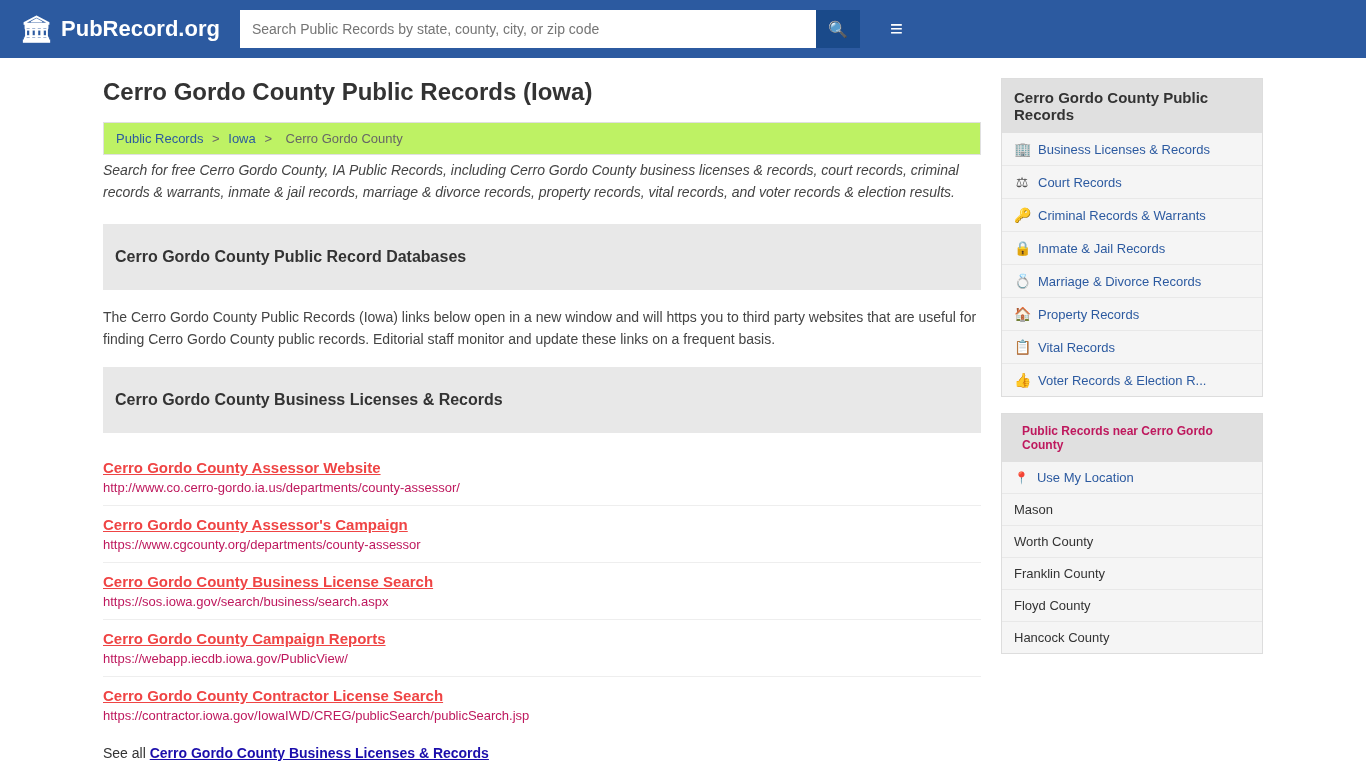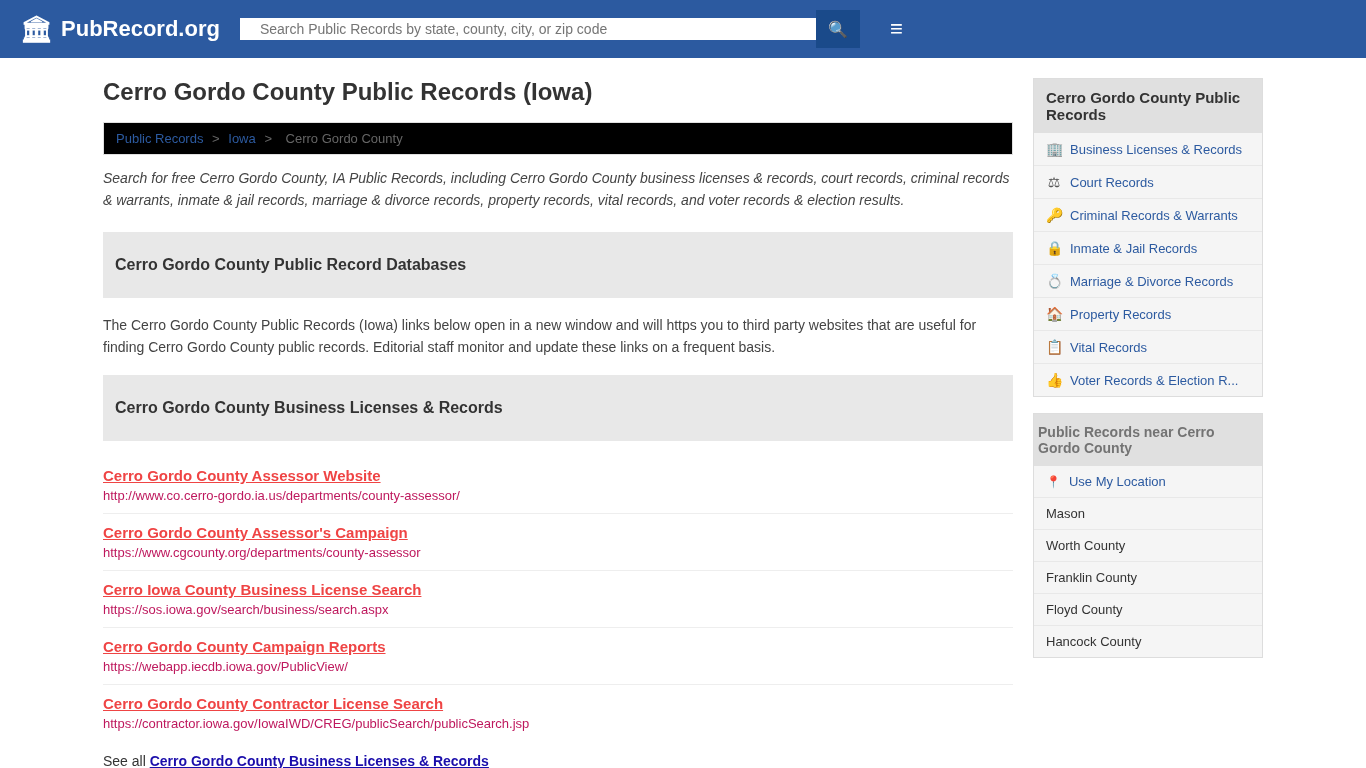--- a/index.html
+++ b/index.html
@@ -26,25 +26,25 @@
       font-size: 26px;
     }
     .search-area {
       flex: 1;
       display: flex;
       align-items: center;
       max-width: 620px;
     }
     .search-input {
       flex: 1;
-      padding: 8px 20px;
+      padding: 8px 12px;
       border: none;
       font-size: 14px;
       outline: none;
-      height: 22px;
+      height: 38px;
     }
     .search-button {
       background: #1a4a8a;
       border: none;
       color: white;
       padding: 0 12px;
       height: 38px;
       cursor: pointer;
       font-size: 16px;
     }
@@ -73,25 +73,25 @@
     }
 
     .page-title {
       font-size: 24px;
       font-weight: bold;
       color: #333;
       margin-bottom: 16px;
     }
 
     .breadcrumb {
-      background: #000000;
+      background: #bef264;
       padding: 8px 12px;
       font-size: 13px;
       color: #666;
-      margin-bottom: 12px;
+      margin-bottom: 4px;
       border: 1px solid #e0e0e0;
     }
     .breadcrumb a {
       color: #2c5aa0;
       text-decoration: none;
     }
     .breadcrumb span { color: #666; margin: 0 5px; }
 
     .description {
       font-size: 14px;
@@ -145,21 +145,21 @@
       color: #333;
     }
     .see-all a {
       color: #1a0dab;
       text-decoration: underline;
       font-weight: bold;
     }
 
     
     .sidebar {
-      width: 230px;
+      width: 262px;
       flex-shrink: 0;
     }
 
     .sidebar-section {
       background: #f5f5f5;
       border: 1px solid #ddd;
       margin-bottom: 16px;
     }
 
     .sidebar-title {
@@ -189,24 +189,24 @@
       text-align: center;
     }
 
     .nearby-section {
       background: #f5f5f5;
       border: 1px solid #ddd;
     }
 
     .nearby-title {
       background: #e0e0e0;
-      padding: 10px 4px;
-      font-size: 14px;
-      font-weight: bold;
-      color: #737373;
+      padding: 10px 20px;
+      font-size: 12px;
+      font-weight: bold;
+      color: #be185d;
     }
 
     .nearby-item {
       display: flex;
       align-items: center;
       gap: 8px;
       padding: 8px 12px;
       border-bottom: 1px solid #e8e8e8;
       font-size: 13px;
       color: #333;
@@ -267,21 +267,21 @@
         <a class="record-link">Cerro Gordo County Assessor Website</a>
         <span class="record-url">http://www.co.cerro-gordo.ia.us/departments/county-assessor/</span>
       </div>
 
       <div class="record-item">
         <a class="record-link">Cerro Gordo County Assessor's Campaign</a>
         <span class="record-url">https://www.cgcounty.org/departments/county-assessor</span>
       </div>
 
       <div class="record-item">
-        <a class="record-link">Cerro Iowa County Business License Search</a>
+        <a class="record-link">Cerro Gordo County Business License Search</a>
         <span class="record-url">https://sos.iowa.gov/search/business/search.aspx</span>
       </div>
 
       <div class="record-item">
         <a class="record-link">Cerro Gordo County Campaign Reports</a>
         <span class="record-url">https://webapp.iecdb.iowa.gov/PublicView/</span>
       </div>
 
       <div class="record-item">
         <a class="record-link">Cerro Gordo County Contractor License Search</a>

